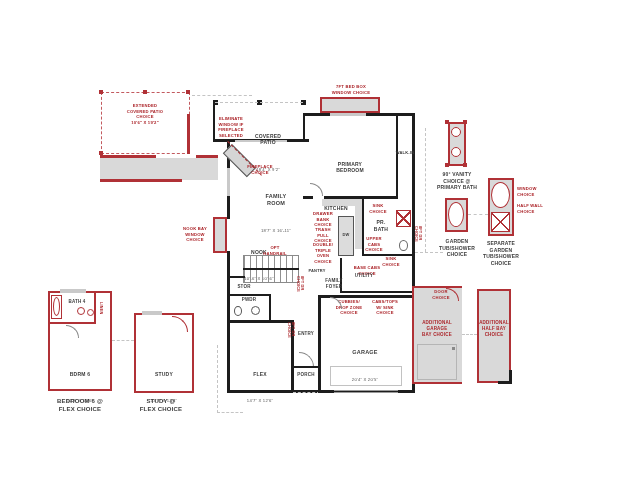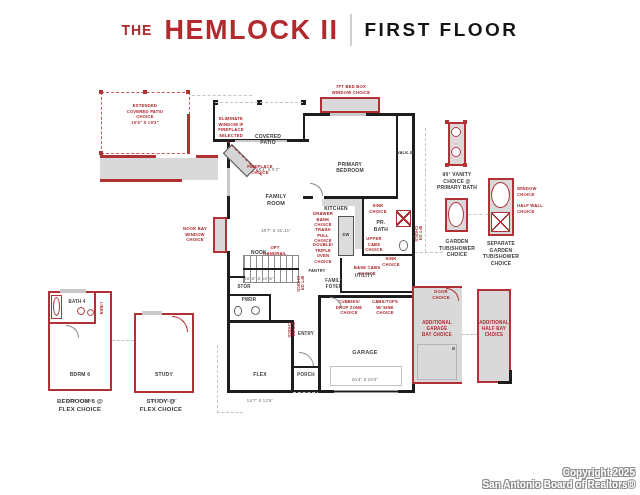--- a/index.html
+++ b/index.html
@@ -35,26 +35,20 @@
 .brandname{color:#b02a2e;font-weight:bold;font-size:27px;letter-spacing:1.5px}
 .hdiv{width:2px;height:32px;background:#d0d0d0}
 .floortitle{color:#141414;font-weight:bold;font-size:19px;letter-spacing:2.5px}
 .footer{position:absolute;right:5px;bottom:4px;text-align:right;font-weight:bold;font-size:10px;color:#fff;line-height:1.2;text-shadow:-1px -1px 0 #8a8a8a,1px -1px 0 #8a8a8a,-1px 1px 0 #8a8a8a,1px 1px 0 #8a8a8a}
 </style>
 </head>
 <body>
 
 <div class="page">
 
-  <div class="header">
-    <span class="brandpre">THE</span>
-    <span class="brandname">HEMLOCK II</span>
-    <div class="hdiv"></div>
-    <span class="floortitle">FIRST FLOOR</span>
-  </div>
 
   <div class="dashr" style="left:101px;top:92px;width:89px;height:62px"></div>
   <div class="pr" style="left:99px;top:90px"></div>
   <div class="pr" style="left:143px;top:90px"></div>
   <div class="pr" style="left:186px;top:90px"></div>
   <div class="pr" style="left:99px;top:151px"></div>
   <div class="rw" style="left:187px;top:114px;width:3px;height:40px"></div>
   <div class="lr s42" style="left:104px;top:103px;width:82px">EXTENDED
 COVERED PATIO
 CHOICE
@@ -279,18 +273,14 @@
   <div style="position:absolute;left:452px;top:347px;width:3px;height:3px;background:#888"></div>
 
   <div style="position:absolute;left:477px;top:289px;width:34px;height:94px;background:#d9d9d9;border:2px solid #b03136"></div>
   <div class="lr s45" style="left:479px;top:320px;width:30px">ADDITIONAL
 HALF BAY
 CHOICE</div>
   <div class="w" style="left:498px;top:381px;width:14px;height:3px"></div>
   <div class="w" style="left:509px;top:370px;width:3px;height:14px"></div>
   <div class="dash" style="left:462px;top:334px;width:15px"></div>
 
-  <div class="footer">
-    <div>Copyright 2025</div>
-    <div>San Antonio Board of Realtors®</div>
-  </div>
 
 </div>
 
 </body></html>

